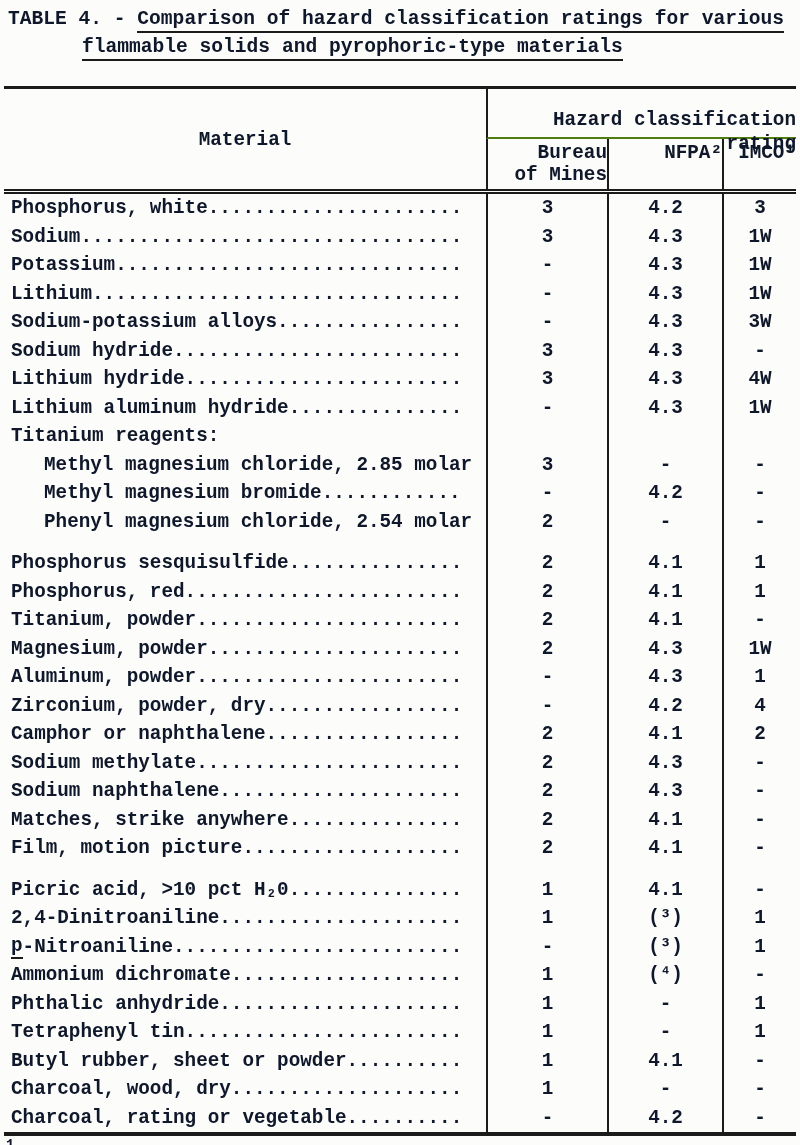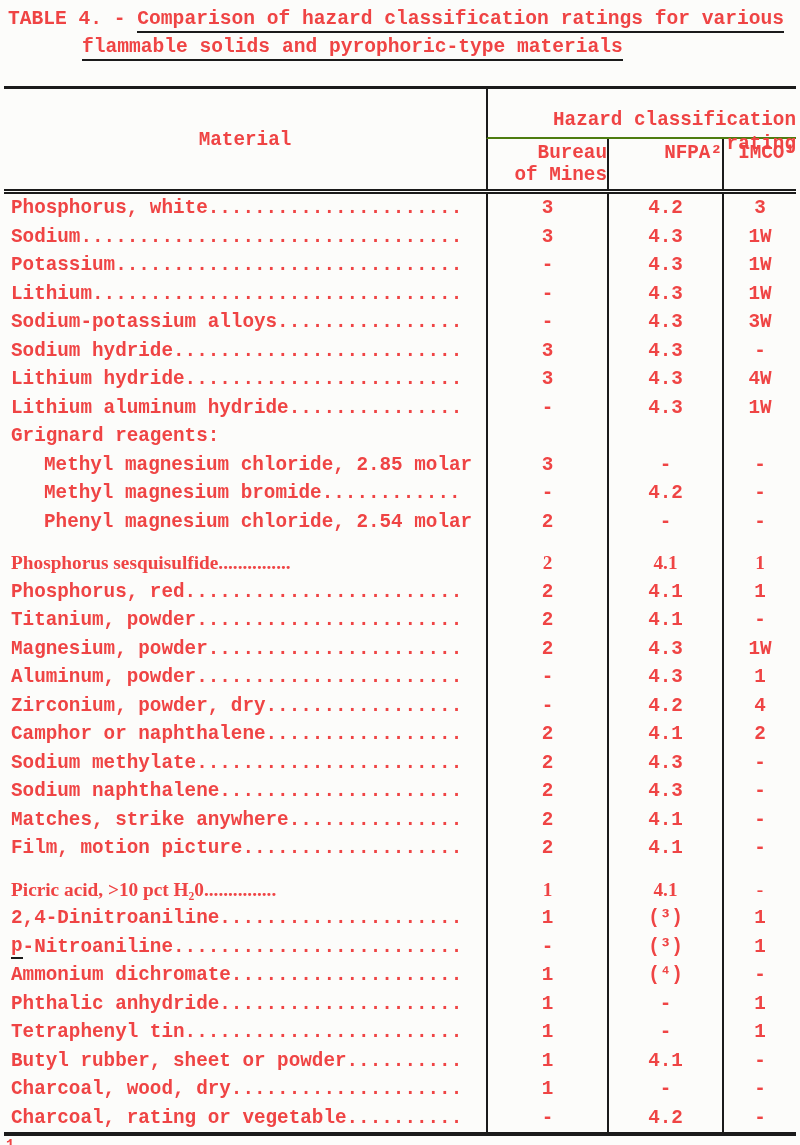--- a/index.html
+++ b/index.html
@@ -25,32 +25,32 @@
     border-top:3px solid #1b1b1b;
     border-bottom:5px double #1b1b1b;
   }
   .mat-h{grid-column:1;grid-row:1/3;text-align:center;padding-top:40px;}
   .group-h{grid-column:2/5;grid-row:1;border-left:2px solid #1b1b1b;border-bottom:2px solid #4d7c0f;
            text-align:right;line-height:24px;padding-top:19px;box-sizing:border-box;}
   .sub-h{grid-row:2;text-align:right;line-height:22px;padding-top:3px;border-left:2px solid #1b1b1b;box-sizing:border-box;}
   .tbody{border-bottom:4px solid #1b1b1b;}
   .row{display:grid;grid-template-columns:482px 121px 115px 74px;height:28.5px;box-sizing:content-box;}
   .row.gap{height:41.5px;padding-top:0;}
-  .row.gap .c{padding-top:13px;font-family:Liberation Serif, serif;}
+  .row.gap .c{padding-top:13px;}
   .c{display:flex;align-items:center;justify-content:center;border-left:2px solid #1b1b1b;box-sizing:border-box;overflow:hidden;}
   .c.mat{border-left:none;justify-content:flex-start;padding-left:7px;white-space:pre;}
   .c.mat.indent{padding-left:40px;text-align:center;}
   .c.mat .u{padding-bottom:0;}
   
   .fn-stub{position:absolute;left:6px;top:1138px;font-size:14px;line-height:14px;}
 </style>
 </head>
 <body>
 
-<div class="page" style="background: rgb(252, 252, 250); color: #ef4444;">
+<div class="page" style="background: rgb(252, 252, 250); color: #0f172a;">
 
   <div class="title">
     <div><span>TABLE 4. - </span><span class="u">Comparison of hazard classification ratings for various</span></div>
     <div class="l2"><span class="u">flammable solids and pyrophoric-type materials</span></div>
   </div>
 
   <div class="tbl">
     <div class="thead">
       <div class="mat-h">Material</div>
       <div class="group-h">
@@ -115,21 +115,21 @@
   </div>
 
   <div class="row">
     <div class="c mat">Lithium aluminum hydride...............</div>
     <div class="c">-</div>
     <div class="c">4.3</div>
     <div class="c">1W</div>
   </div>
 
   <div class="row">
-    <div class="c mat">Grignard reagents:</div>
+    <div class="c mat">Titanium reagents:</div>
     <div class="c"></div>
     <div class="c"></div>
     <div class="c"></div>
   </div>
 
   <div class="row">
     <div class="c mat indent">Methyl magnesium chloride, 2.85 molar</div>
     <div class="c">3</div>
     <div class="c">-</div>
     <div class="c">-</div>

